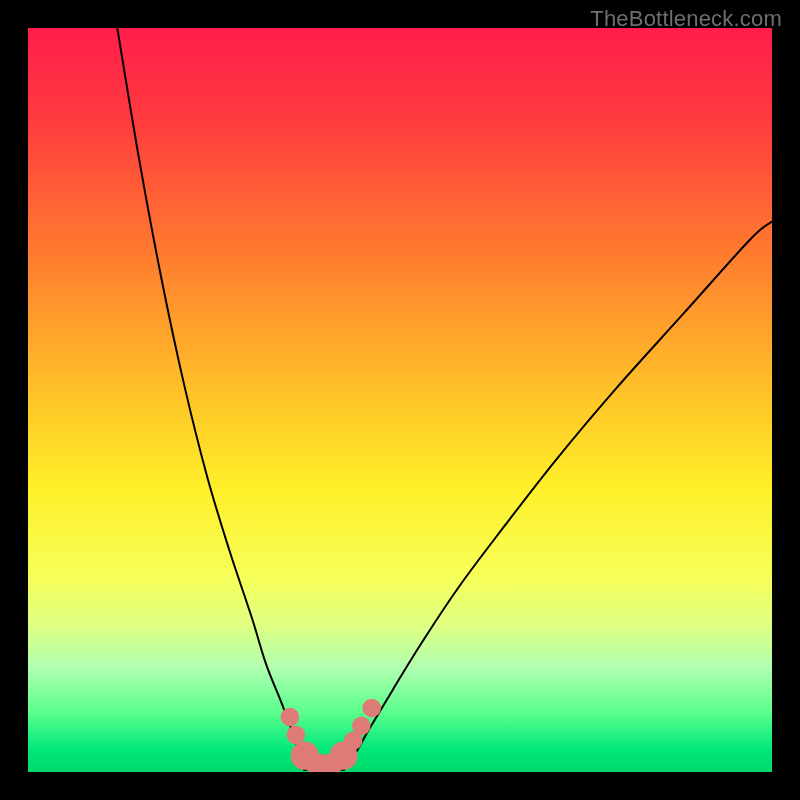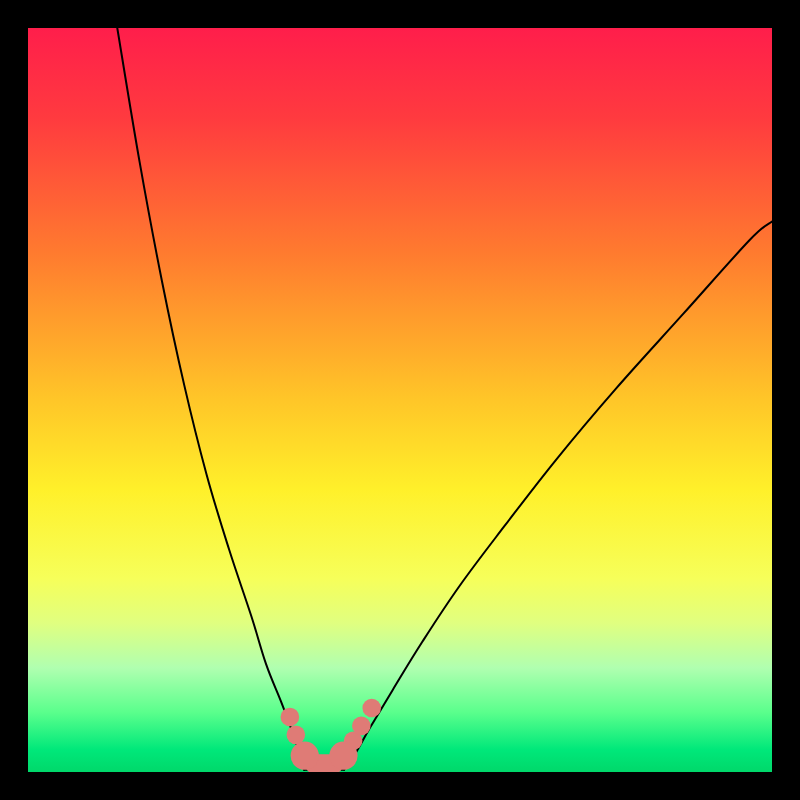--- a/index.html
+++ b/index.html
@@ -35,20 +35,21 @@
     font-size: 22px;
     font-weight: 500;
     letter-spacing: 0.2px;
   }
   svg { display: block; }
 </style>
 </head>
 <body>
 
 <div class="frame">
+  <div class="watermark">TheBottleneck.com</div>
   <div class="plot-area">
     <svg id="chart-svg" width="744" height="744" viewBox="0 0 744 744">
       <defs>
         <linearGradient id="bg-grad" x1="0" y1="0" x2="0" y2="1">
             <stop offset="0%" stop-color="#ff1e4b"></stop>
             <stop offset="12%" stop-color="#ff3a3f"></stop>
             <stop offset="30%" stop-color="#ff7a2f"></stop>
             <stop offset="50%" stop-color="#ffc628"></stop>
             <stop offset="62%" stop-color="#fff02a"></stop>
             <stop offset="74%" stop-color="#f6ff5a"></stop>

